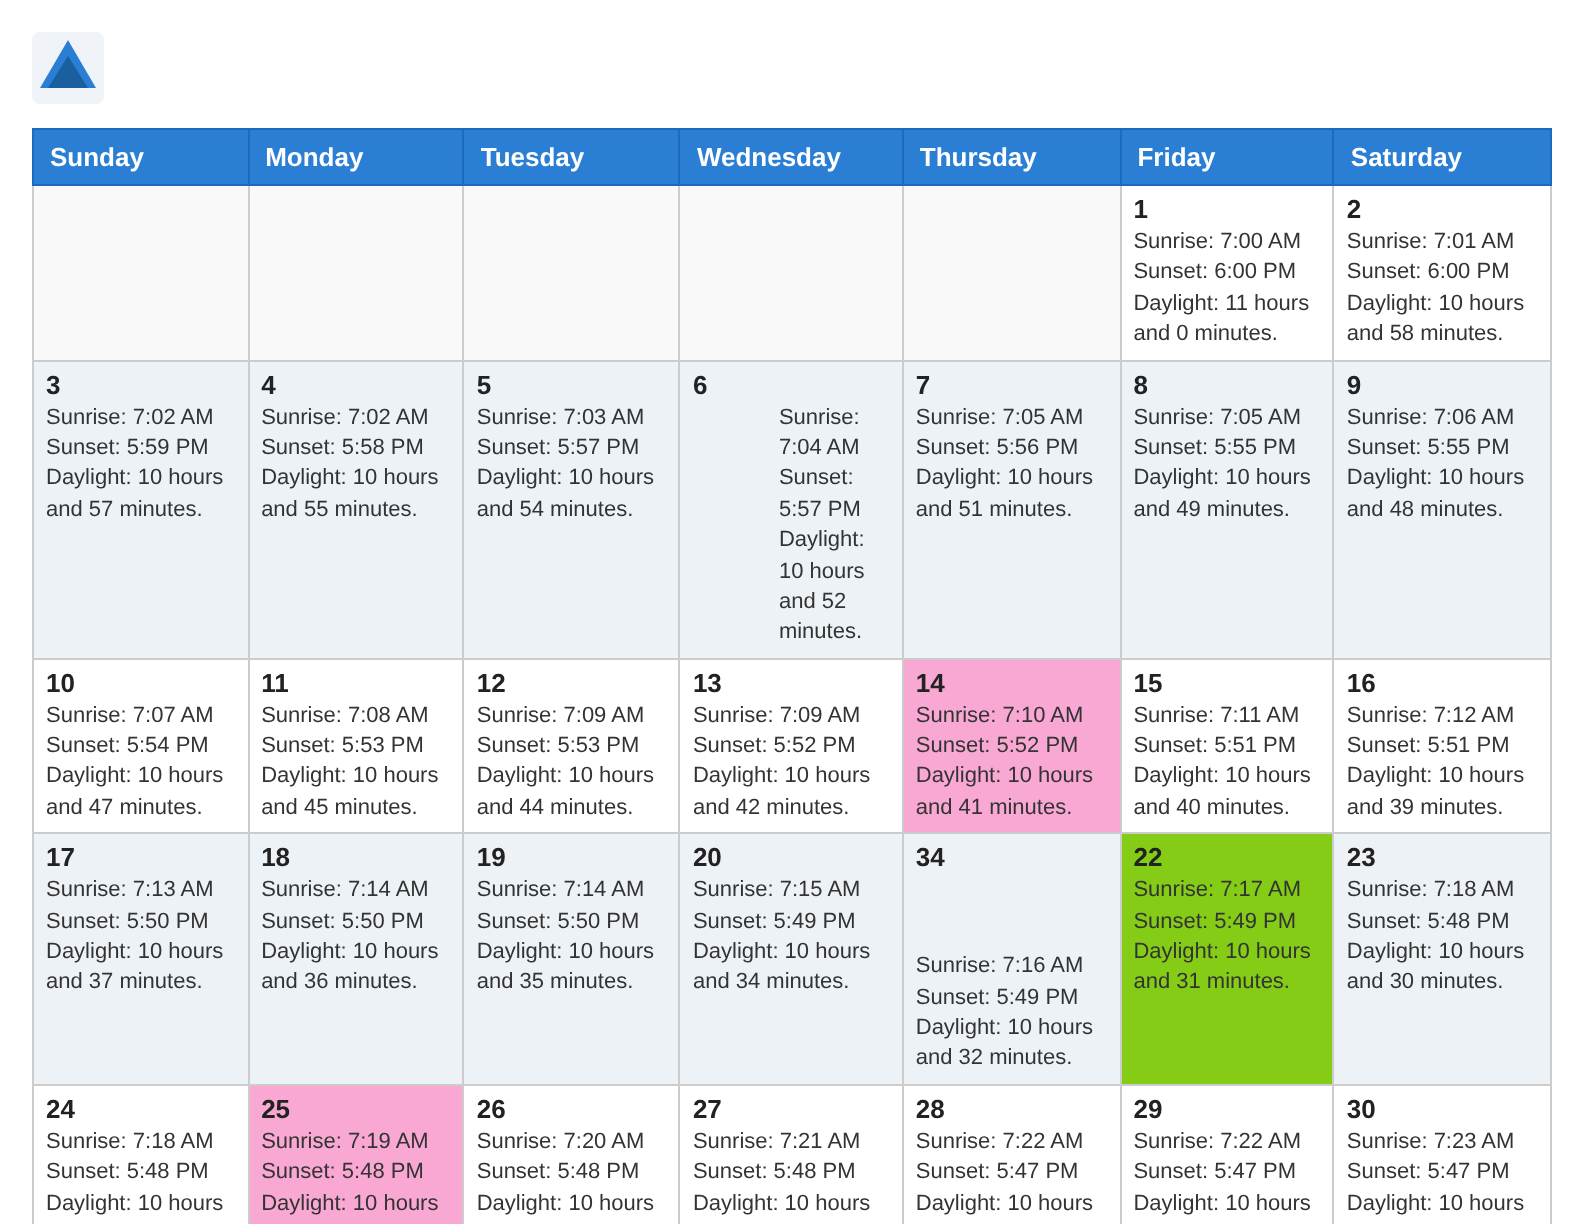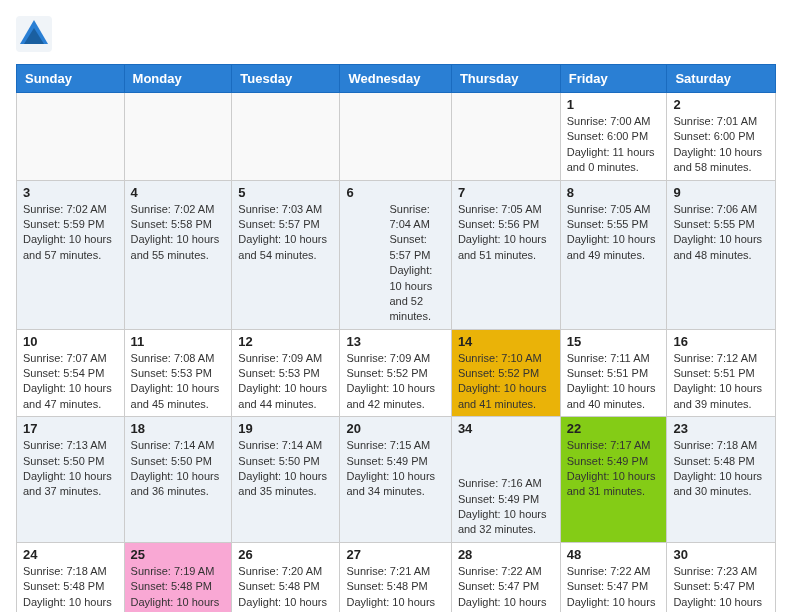--- a/index.html
+++ b/index.html
@@ -207,21 +207,21 @@
 Daylight: 10 hours
 and 44 minutes.</div>
         </td>
         <td style="background: rgb(255, 255, 255);">
           <span class="day-num">13</span>
           <div class="day-info" style="white-space: pre-line;">Sunrise: 7:09 AM
 Sunset: 5:52 PM
 Daylight: 10 hours
 and 42 minutes.</div>
         </td>
-        <td style="background: #eab308;">
+        <td style="background: #f9a8d4;">
           <span class="day-num">14</span>
           <div class="day-info" style="white-space: pre-line;">Sunrise: 7:10 AM
 Sunset: 5:52 PM
 Daylight: 10 hours
 and 41 minutes.</div>
         </td>
         <td style="background: rgb(255, 255, 255);">
           <span class="day-num">15</span>
           <div class="day-info" style="white-space: pre-line;">Sunrise: 7:11 AM
 Sunset: 5:51 PM
@@ -317,21 +317,21 @@
 and 26 minutes.</div>
         </td>
         <td style="background: rgb(255, 255, 255);">
           <span class="day-num">28</span>
           <div class="day-info" style="white-space: pre-line;">Sunrise: 7:22 AM
 Sunset: 5:47 PM
 Daylight: 10 hours
 and 25 minutes.</div>
         </td>
         <td style="background: rgb(255, 255, 255);">
-          <span class="day-num">48</span>
+          <span class="day-num">29</span>
           <div class="day-info" style="white-space: pre-line;">Sunrise: 7:22 AM
 Sunset: 5:47 PM
 Daylight: 10 hours
 and 24 minutes.</div>
         </td>
         <td style="background: rgb(255, 255, 255);">
           <span class="day-num">30</span>
           <div class="day-info" style="white-space: pre-line;">Sunrise: 7:23 AM
 Sunset: 5:47 PM
 Daylight: 10 hours

